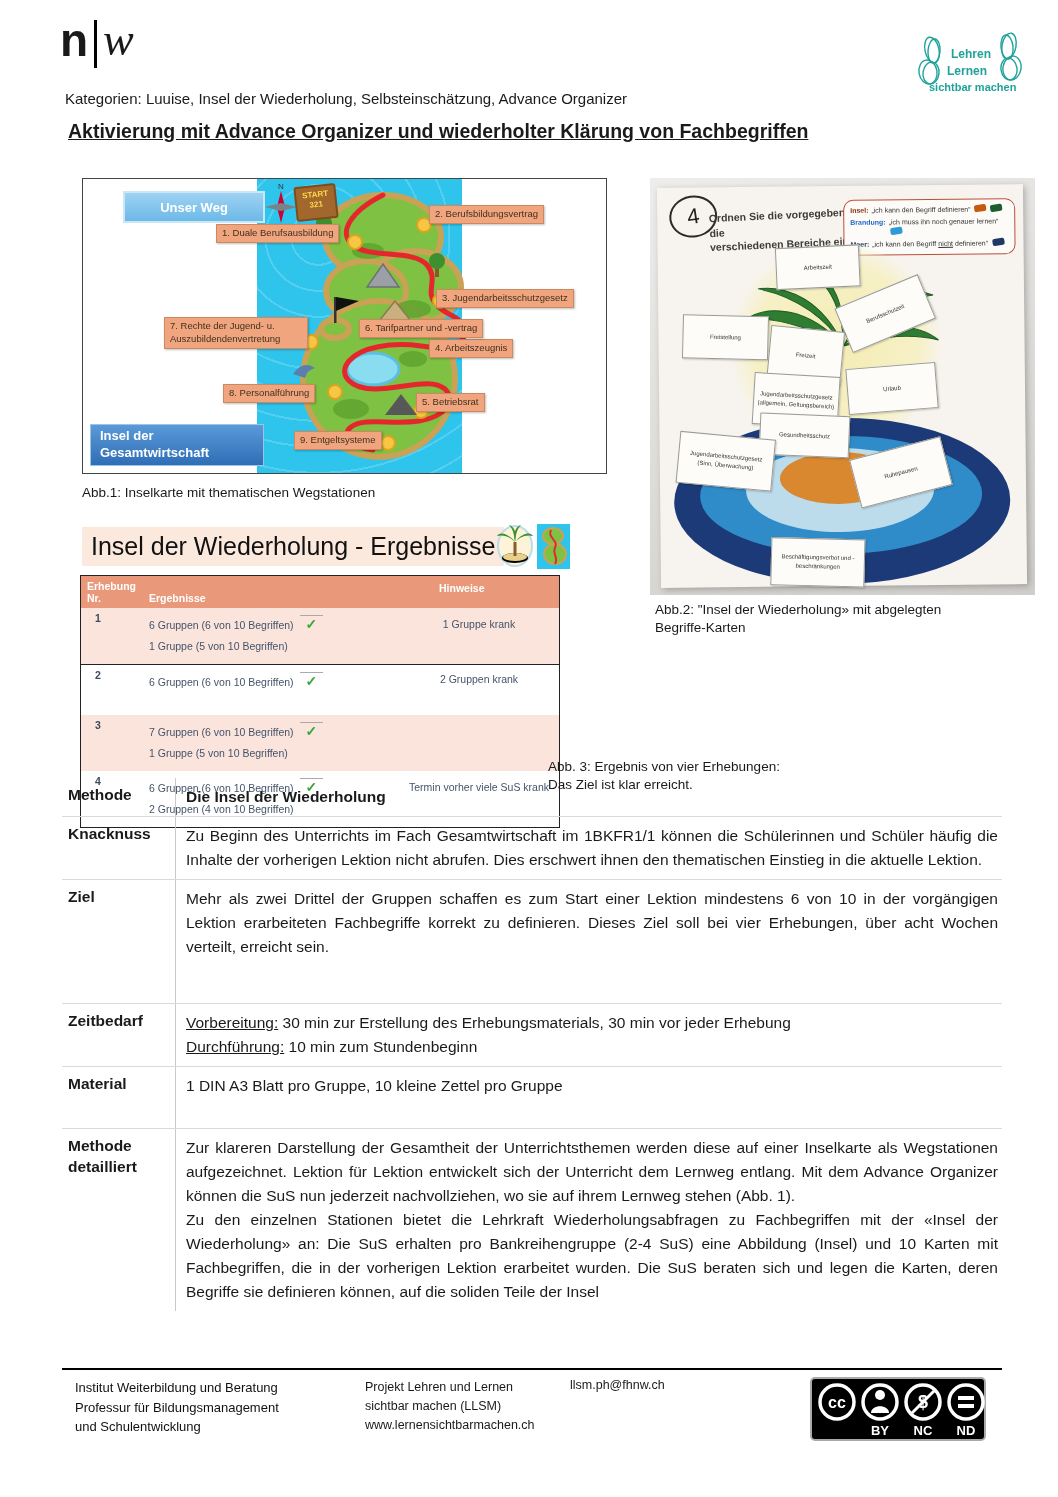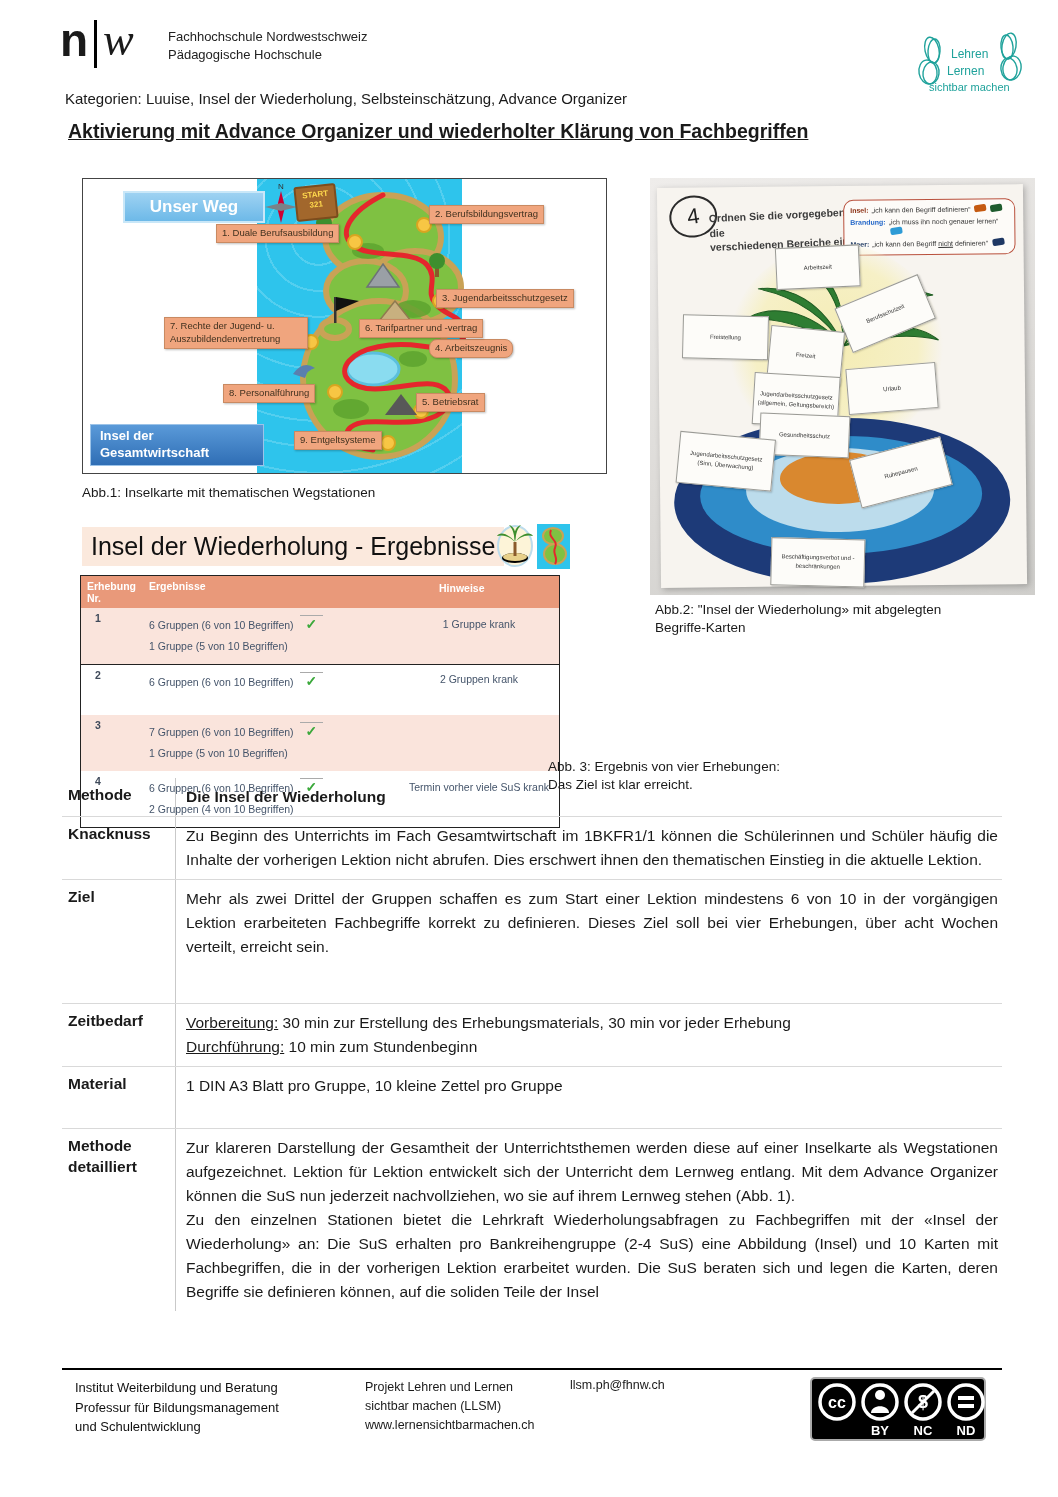--- a/index.html
+++ b/index.html
@@ -5,34 +5,34 @@
   html,body{margin:0;padding:0;background:#888;}
   .page{position:relative;width:1058px;height:1497px;background:#fff;overflow:hidden;
         font-family:"Liberation Sans",sans-serif;color:#1a1a1a;}
 
   
   .fhnw-logo{position:absolute;left:60px;top:20px;display:flex;align-items:flex-start;}
   .fhnw-n{font-weight:bold;font-size:46px;line-height:40px;}
   .fhnw-bar{width:3px;height:48px;background:#000;margin:0 6px;}
   .fhnw-w{font-family:"Liberation Serif",serif;font-style:italic;font-size:46px;line-height:40px;}
   .fhnw-text{position:absolute;left:168px;top:28px;font-size:13px;color:#222;line-height:1.35;}
-  .llsm-logo{position:absolute;left:915px;top:28px;}
+  .llsm-logo{position:absolute;left:915px;top:28px;font-weight:bold;}
   .categories{position:absolute;left:65px;top:90px;font-size:15px;}
   .doc-title{position:absolute;left:68px;top:120px;font-size:19.5px;font-weight:bold;text-decoration:underline;}
 
   
   .map-fig{position:absolute;left:82px;top:178px;width:523px;height:294px;border:1px solid #444;background:#fff;overflow:hidden;}
   .map-sea{position:absolute;left:174px;top:0;width:205px;height:294px;
            background:#2ec4ec;
            background-image:repeating-radial-gradient(circle at 30% 20%, rgba(255,255,255,.18) 0 2px, transparent 2px 26px);}
   .map-svg{position:absolute;left:0;top:0;}
   .map-label{position:absolute;background:#f0a57e;border:1px solid #c98a62;color:#40311f;
              font-size:9.5px;line-height:1.35;padding:2px 5px;box-shadow:1px 1px 2px rgba(0,0,0,.25);}
   .badge-ourway{position:absolute;left:40px;top:12px;width:138px;height:28px;background:linear-gradient(#9ed2f2,#6db9e8);
-                border:2px solid #c9e7f8;color:#fff;font-weight:bold;font-size:17px;display:flex;align-items:center;justify-content:center;}
+                border:2px solid #c9e7f8;color:#fff;font-weight:bold;font-size:13px;display:flex;align-items:center;justify-content:center;}
   .badge-island{position:absolute;left:7px;top:245px;width:163px;height:40px;background:linear-gradient(#5a9ad9,#2f6eb5);
                 color:#fff;font-weight:bold;font-size:13px;line-height:1.3;display:flex;align-items:center;padding-left:9px;border:1px solid #9cc3e8;}
   .start-sign{position:absolute;left:212px;top:6px;width:38px;height:28px;background:#a2672c;border:2px solid #7c4c1d;border-radius:3px;
               color:#ffd94d;font-weight:bold;font-size:8px;text-align:center;line-height:1.2;padding-top:3px;transform:rotate(-6deg);}
   .caption{font-size:13.5px;color:#1a1a1a;line-height:1.3;}
   .cap1{position:absolute;left:82px;top:484px;}
   .cap2{position:absolute;left:655px;top:601px;width:330px;}
   .cap3{position:absolute;left:548px;top:710px;width:340px;margin-top:48px;}
 
   
@@ -98,24 +98,20 @@
 </head>
 <body>
 
 <div class="page">
 
   <div class="fhnw-logo">
     <span class="fhnw-n">n</span>
     <span class="fhnw-bar"></span>
     <span class="fhnw-w">w</span>
   </div>
-  <div class="fhnw-text">
-    <div>Fachhochschule Nordwestschweiz</div>
-    <div>Pädagogische Hochschule</div>
-  </div>
 
   <div class="llsm-logo">
     <svg width="112" height="70" viewBox="0 0 112 70">
       <g fill="none" stroke="#1fa29b" stroke-width="1.4">
         <ellipse cx="17" cy="22" rx="7" ry="13" transform="rotate(-12 17 22)"></ellipse>
         <ellipse cx="19" cy="23" rx="6" ry="12" transform="rotate(4 19 23)"></ellipse>
         <ellipse cx="13" cy="44" rx="9" ry="12" transform="rotate(-10 13 44)"></ellipse>
         <ellipse cx="16" cy="45" rx="8" ry="11" transform="rotate(8 16 45)"></ellipse>
         <ellipse cx="94" cy="18" rx="7" ry="13" transform="rotate(10 94 18)"></ellipse>
         <ellipse cx="92" cy="19" rx="6" ry="12" transform="rotate(-6 92 19)"></ellipse>
@@ -194,21 +190,21 @@
           <path d="M210,195 q10,-14 22,-6 q-8,2 -10,10 q-6,-2 -12,-4z" fill="#5a7fae"></path>
         </g>
     </svg>
 
     <div class="badge-ourway">Unser Weg</div>
     <div class="start-sign">START 321</div>
 
     <div class="map-label" style="left:133px;top:45px;">1. Duale Berufsausbildung</div>
     <div class="map-label" style="left:346px;top:26px;">2. Berufsbildungsvertrag</div>
     <div class="map-label" style="left:353px;top:110px;">3. Jugendarbeitsschutzgesetz</div>
-    <div class="map-label" style="left:346px;top:160px;border-radius:8px;">4. Arbeitszeugnis</div>
+    <div class="map-label" style="left:346px;top:160px;">4. Arbeitszeugnis</div>
     <div class="map-label" style="left:333px;top:214px;">5. Betriebsrat</div>
     <div class="map-label" style="left:276px;top:140px;">6. Tarifpartner und -vertrag</div>
     <div class="map-label" style="left:81px;top:138px;width:132px;">7. Rechte der Jugend- u. Auszubildendenvertretung</div>
     <div class="map-label" style="left:140px;top:205px;">8. Personalführung</div>
     <div class="map-label" style="left:211px;top:252px;">9. Entgeltsysteme</div>
 
     <div class="badge-island">Insel der Gesamtwirtschaft</div>
   </div>
   <div class="caption cap1">Abb.1: Inselkarte mit thematischen Wegstationen</div>
 
@@ -290,21 +286,21 @@
       <rect width="33" height="45" fill="#2ec4ec"></rect>
       <ellipse cx="16" cy="12" rx="10" ry="8" fill="#7fc142" stroke="#c9a256" stroke-width="2"></ellipse>
       <ellipse cx="18" cy="30" rx="11" ry="10" fill="#7fc142" stroke="#c9a256" stroke-width="2"></ellipse>
       <path d="M14,6 C10,14 22,16 18,24 C15,30 22,34 18,40" fill="none" stroke="#e5262d" stroke-width="2"></path>
     </svg>
   </div>
 
   <div class="res-table">
     <div class="res-row hd">
       <div><span>Erhebung</span><br><span>Nr.</span></div>
-      <div style="padding-top:4px;">Ergebnisse</div>
+      <div style="padding-top:16px;">Ergebnisse</div>
       <div style="padding-top:6px;padding-left:40px;">Hinweise</div>
     </div>
 
     <div class="res-row r-pink">
       <div class="nr-cell">1</div>
       <div>
           <div class="res-line"><span>6 Gruppen (6 von 10 Begriffen)</span><span class="check">✓</span></div>
            <div class="res-line">1 Gruppe (5 von 10 Begriffen)</div>
         </div>
       <div class="hint-cell">1 Gruppe krank</div>

